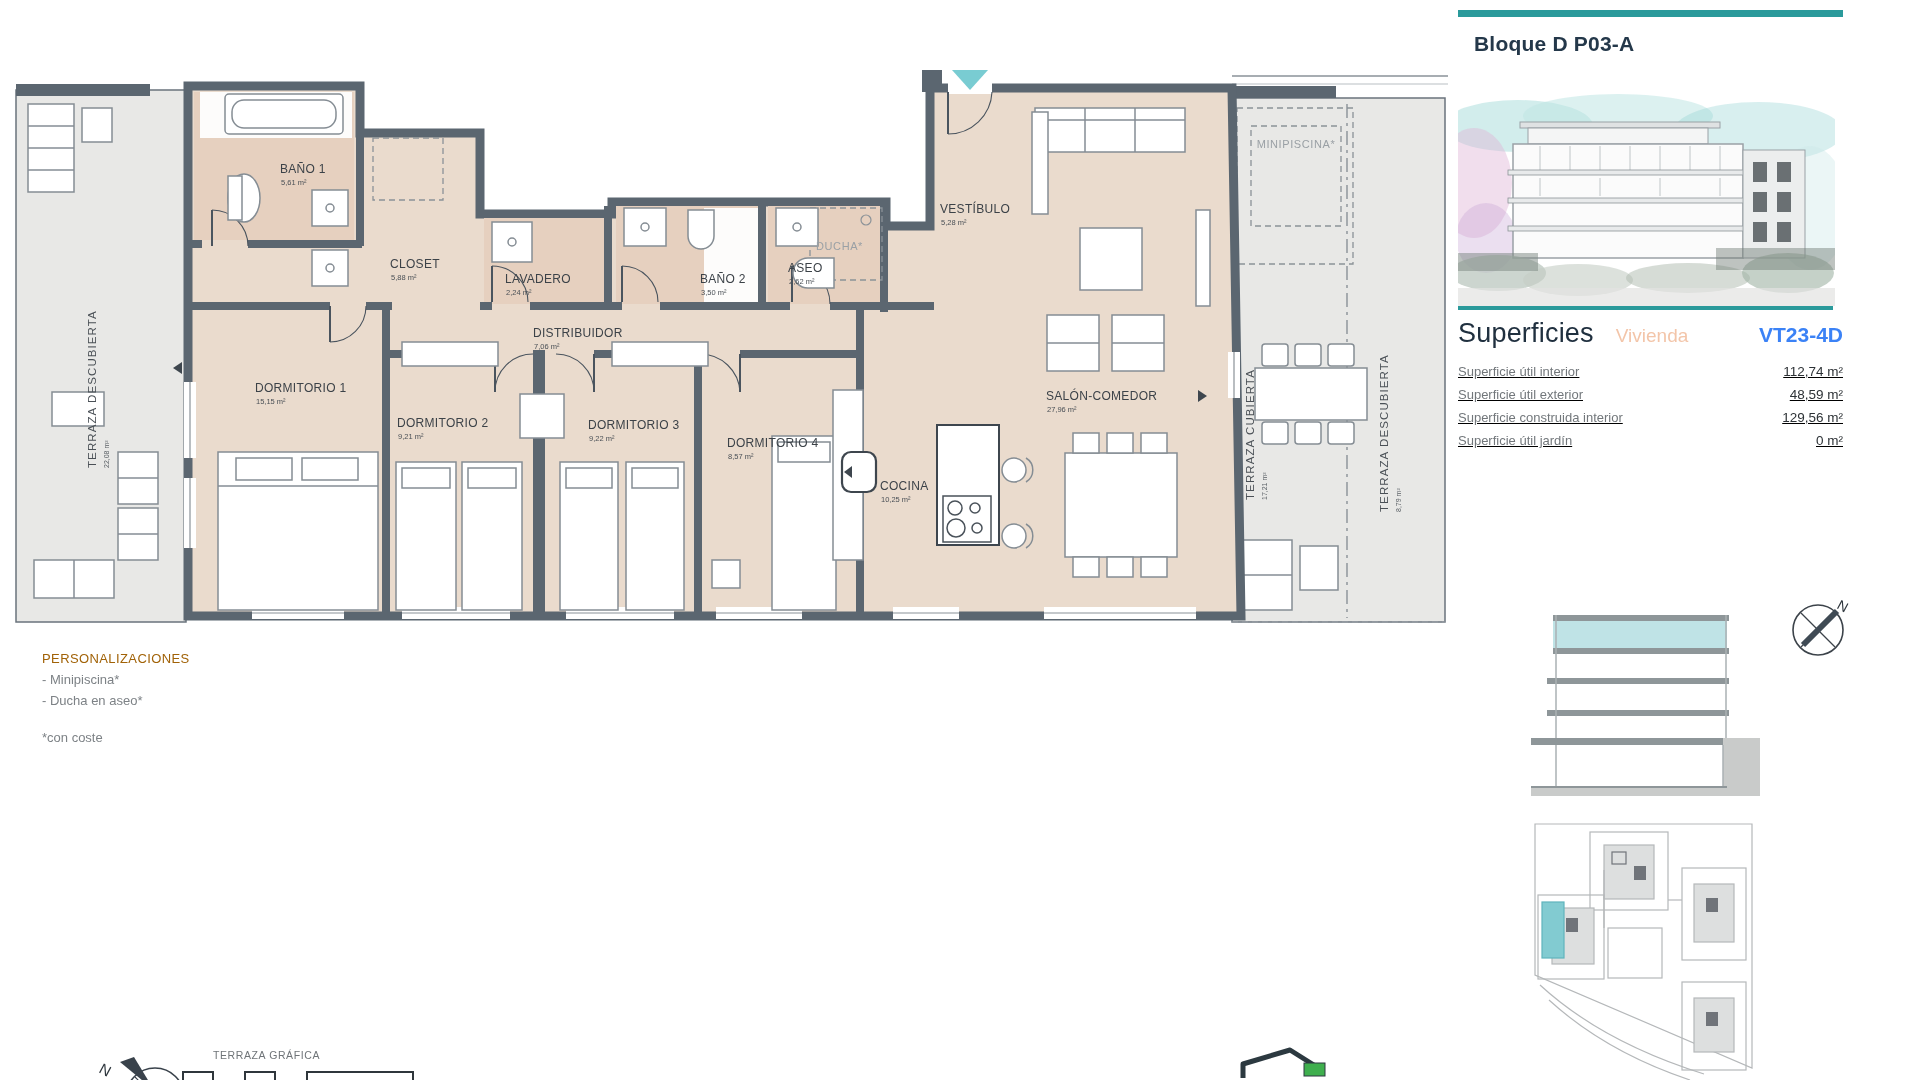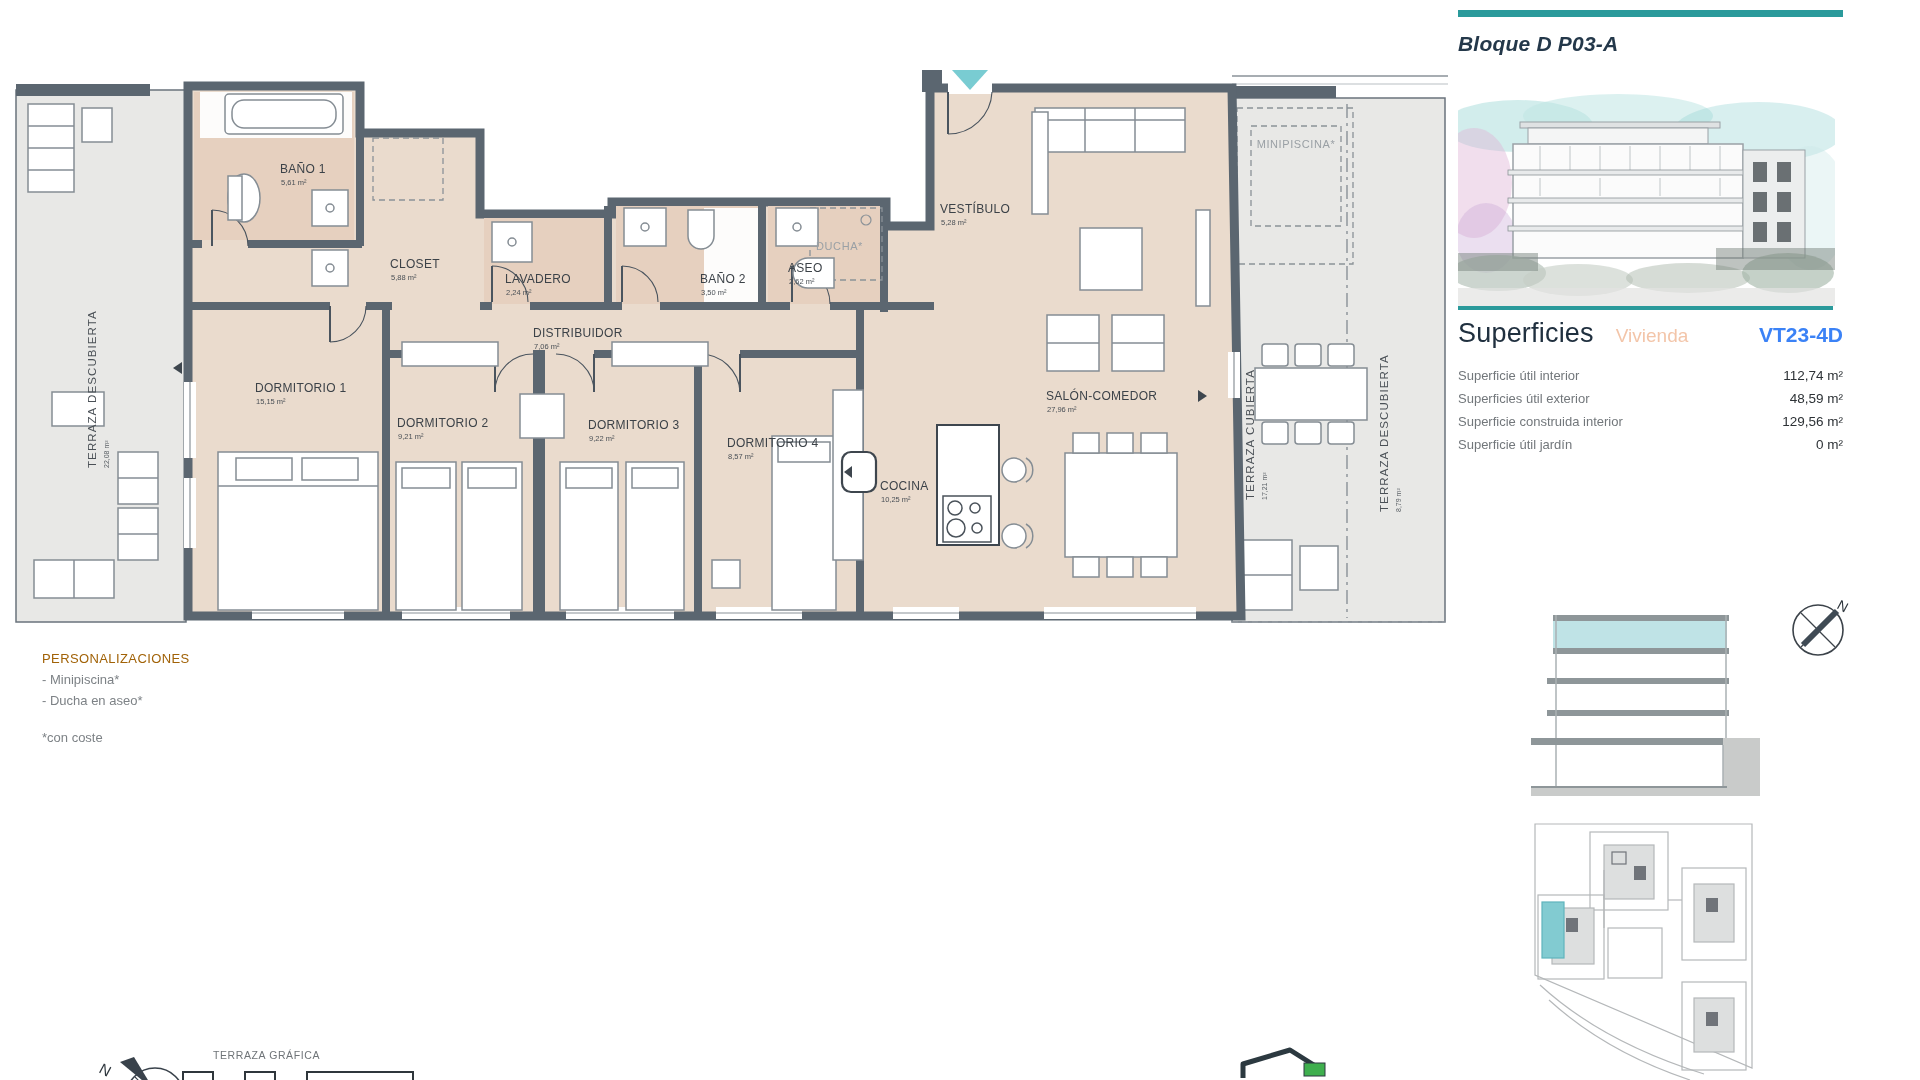--- a/index.html
+++ b/index.html
@@ -9,29 +9,29 @@
   }
   svg text{font-family:"Liberation Sans", sans-serif;}
   .rname{font-size:12px;fill:#3c4248;letter-spacing:.3px;}
   .rarea{font-size:7.5px;fill:#4a5056;}
   .tname{font-size:11.5px;fill:#4a5056;letter-spacing:1.1px;}
   .tarea{font-size:7px;fill:#5a6066;}
   .gname{font-size:11px;fill:#9aa0a5;letter-spacing:.6px;}
 
   .right-panel{position:absolute;left:1458px;top:0;width:385px;height:520px;}
   .teal-bar{position:absolute;left:0;top:10px;width:385px;height:7px;background:#2a9a9b;}
-  .block-title{position:absolute;left:0;top:32px;margin:0;font-size:21px;font-weight:bold;color:#24384a;letter-spacing:.2px;font-style:italic;}
+  .block-title{position:absolute;left:16px;top:32px;margin:0;font-size:21px;font-weight:bold;color:#24384a;letter-spacing:.2px;}
   .illustration{position:absolute;left:0;top:88px;width:377px;height:218px;overflow:hidden;}
   .divider{position:absolute;left:0;top:306px;width:375px;height:4px;background:#2a9a9b;}
   .sup-header{position:absolute;left:0;top:318px;width:385px;display:flex;align-items:baseline;}
   .sup-title{font-size:27px;font-weight:normal;color:#20303f;letter-spacing:.2px;}
   .sup-sub{font-size:19px;color:#f3c5a9;margin-left:22px;}
   .sup-code{font-size:21px;font-weight:bold;color:#3b82f6;margin-left:auto;}
   .sup-table{position:absolute;left:0;top:364px;width:385px;}
-  .srow{display:flex;height:23px;align-items:center;}
+  .srow{display:flex;height:23px;align-items:flex-start;text-decoration:underline;}
   .slabel{font-size:13px;color:#72777b;}
   .svalue{margin-left:auto;font-size:13.5px;color:#2d3236;}
 
   .personalizaciones{position:absolute;left:42px;top:648px;color:#7d8286;font-size:13px;line-height:21px;}
   .pers-title{color:#a16207;letter-spacing:.4px;}
   .pers-foot{margin-top:16px;}
   .escala{position:absolute;left:213px;top:1049px;font-size:10.5px;color:#6f7478;letter-spacing:.6px;}
 </style>
 </head>
 <body>
@@ -505,21 +505,21 @@
     <span class="sup-sub">Vivienda</span>
     <span class="sup-code">VT23-4D</span>
   </div>
 
   <div class="sup-table">
     <div class="srow">
       <span class="slabel">Superficie útil interior</span>
       <span class="svalue">112,74 m²</span>
     </div>
     <div class="srow">
-      <span class="slabel">Superficies útil exterior</span>
+      <span class="slabel">Superficie útil exterior</span>
       <span class="svalue">48,59 m²</span>
     </div>
     <div class="srow">
       <span class="slabel">Superficie construida interior</span>
       <span class="svalue">129,56 m²</span>
     </div>
     <div class="srow">
       <span class="slabel">Superficie útil jardín</span>
       <span class="svalue">0 m²</span>
     </div>

